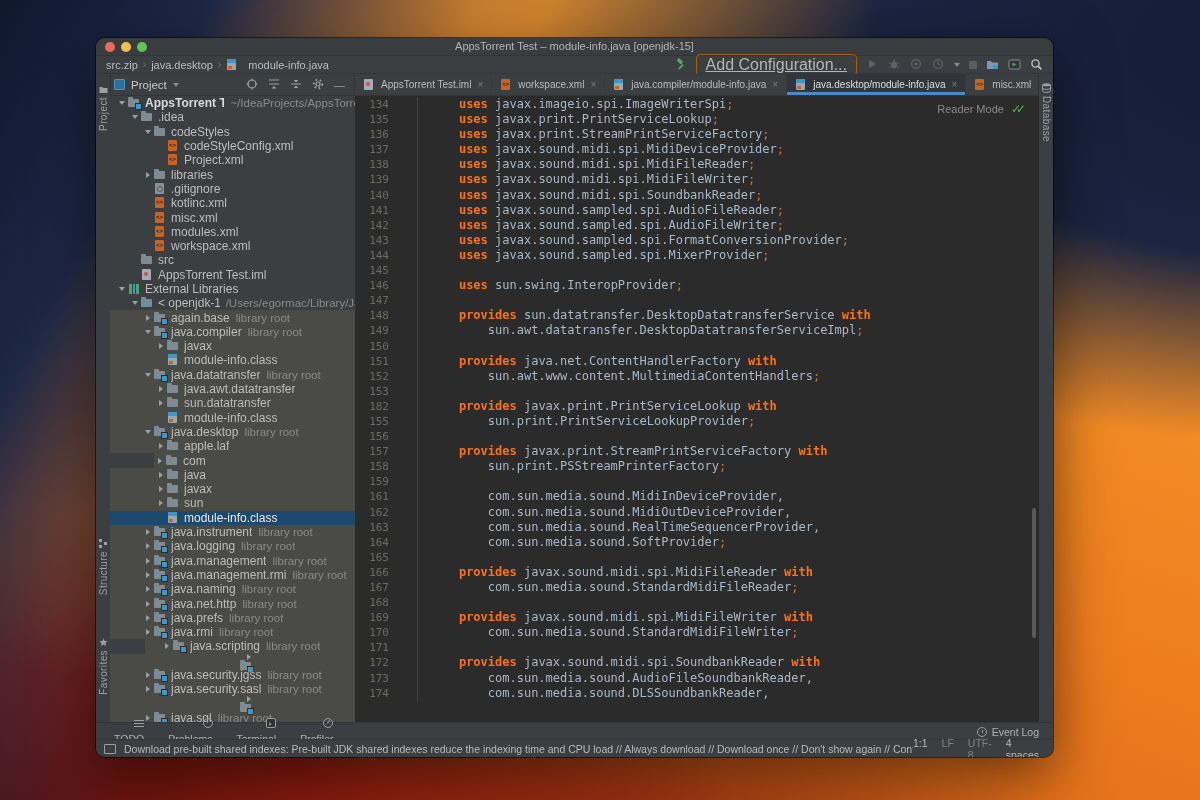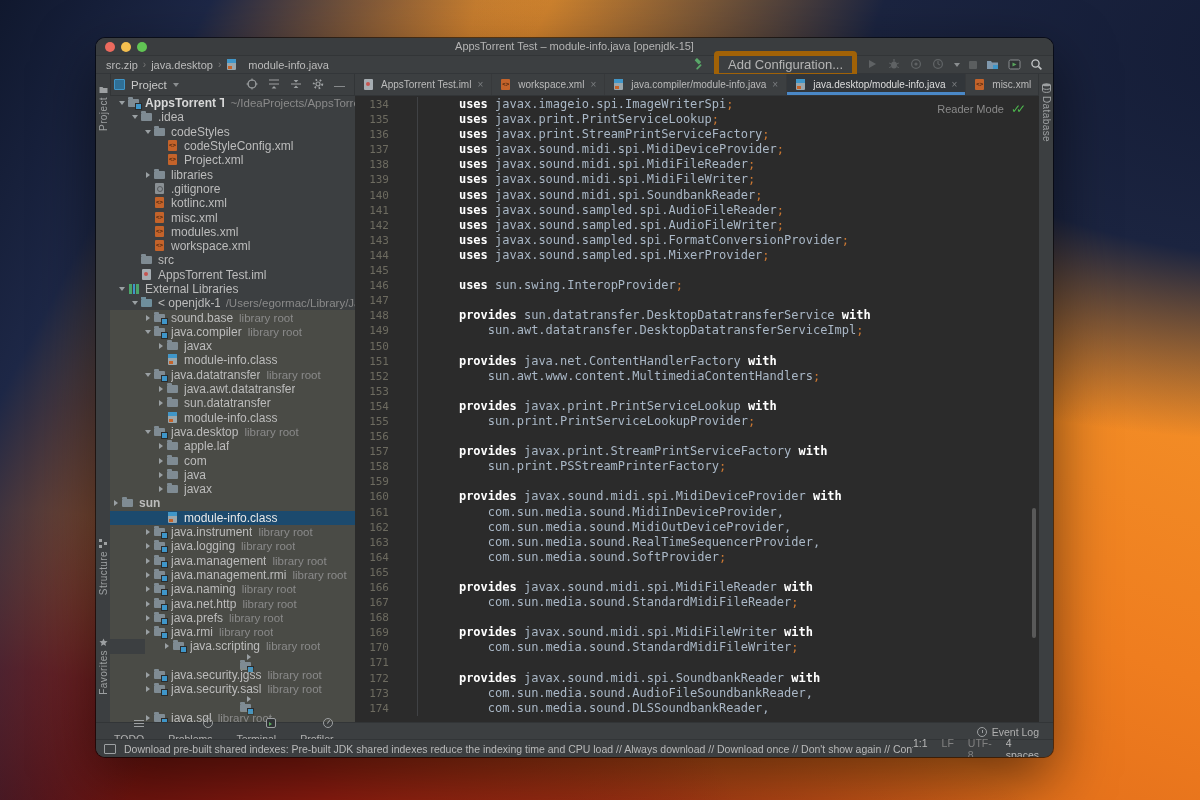--- a/index.html
+++ b/index.html
@@ -20,21 +20,21 @@
   .lights{position:absolute;left:9px;top:4px;display:flex;gap:6px;}
   .light{width:10px;height:10px;border-radius:50%;}
   .l-red{background:#ec6a5e;} .l-yellow{background:#f4bf4f;} .l-green{background:#61c554;}
   .title{position:absolute;left:0;right:0;top:2px;text-align:center;font-size:11px;color:#b4b4b4;}
   
   .topbar{position:absolute;left:0;top:18px;right:0;height:17px;background:#3c3f41;border-bottom:1px solid #333639;
     display:flex;align-items:center;}
   .crumbs{display:flex;align-items:center;gap:5px;padding-left:10px;font-size:11px;color:#bbb;}
   .crumb-sep{color:#777;font-size:10px;}
   .rtools{margin-left:auto;display:flex;align-items:center;gap:9px;padding-right:10px;}
-  .btn-addcfg{border:5px solid #a16207;border-radius:4px;color:#b5b5b5;font-size:13px;padding:1px 9px;background:transparent;}
+  .btn-addcfg{border:1px solid #a16207;border-radius:4px;color:#b5b5b5;font-size:16px;padding:1px 9px;background:transparent;text-decoration:underline;}
   .icon12{width:13px;height:13px;display:inline-block;}
   .dim{opacity:.45;}
   .stop-sq{width:8px;height:8px;background:#808486;display:inline-block;border-radius:1px;}
   .chev-dn{width:0;height:0;border-left:3.5px solid transparent;border-right:3.5px solid transparent;border-top:4px solid #8a8e90;display:inline-block;}
   
   .hdr-row{position:absolute;left:0;top:36px;right:14px;height:21px;background:#3c3f41;border-bottom:1px solid #323537;display:flex;}
   .proj-hdr{width:259px;display:flex;align-items:center;gap:6px;padding-left:18px;box-sizing:border-box;border-right:1px solid #323537;}
   .proj-hdr .t{font-size:11.5px;color:#c9c9c9;}
   .proj-sq{width:9px;height:9px;border:1.5px solid #3f96c9;background:#2f6f96;border-radius:1px;}
   .proj-icons{margin-left:auto;display:flex;align-items:center;gap:9px;padding-right:9px;color:#9da0a2;font-size:11px;}
@@ -78,21 +78,21 @@
     background:linear-gradient(to right,#4aa56a 0 2.5px,transparent 2.5px 3.5px,#3f96c9 3.5px 6px,transparent 6px 7px,#4aa56a 7px 9.5px,transparent 9.5px);}
   .ic-jdk{position:absolute;left:0;top:2px;width:11px;height:8px;background:#6f8f9d;border-radius:1px;}
   .ic-jdk::before{content:"";position:absolute;left:0;top:-2px;width:5px;height:2px;background:#6f8f9d;}
   
   .editor{position:absolute;left:259px;top:58px;right:14px;bottom:34px;background:#2b2b2b;overflow:hidden;}
   .code{position:absolute;left:0;top:1px;right:0;font-family:"DejaVu Sans Mono","Liberation Mono",monospace;font-size:12px;line-height:15.1px;}
   .cl{display:flex;height:15.1px;}
   .ln{width:34px;flex:none;text-align:right;color:#6d6b60;font-size:11px;}
   .fold{width:28px;flex:none;border-right:1px solid #404245;margin-right:0;}
   .ct{white-space:pre;padding-left:12px;color:#a9b7c6;}
-  .tk{color:#ffffff;font-weight:bold;} .tp{color:#a9b7c6;} .ts{color:#cc7832;}
+  .tk{color:#f97316;font-weight:bold;} .tp{color:#a9b7c6;} .ts{color:#cc7832;}
   .reader{position:absolute;right:14px;top:6px;display:flex;align-items:center;gap:7px;font-size:11px;color:#8a8a8a;}
   .dblcheck{color:#4db54d;font-size:12px;letter-spacing:-5px;margin-right:4px;}
   .vscroll{position:absolute;right:3px;top:412px;width:4px;height:130px;border-radius:2px;background:rgba(255,255,255,.22);}
   
   .toolbar-b{position:absolute;left:0;right:0;bottom:17px;height:17px;background:#3c3f41;border-top:1px solid #323537;
     display:flex;align-items:center;font-size:10.5px;color:#b0b0b0;}
   .tw{display:flex;align-items:flex-end;gap:5px;margin-left:24px;flex-direction:column;}
   .tw:first-child{margin-left:18px;}
   .eventlog{margin-left:auto;margin-right:14px;display:flex;align-items:center;gap:5px;}
   .mini{width:10px;height:10px;display:inline-block;position:relative;}
@@ -446,21 +446,21 @@
           <span class="sfx">/Users/egormac/Library/Java/Jav</span>
         </div>
         <div class="trow tint" style="padding-left: 32px;">
           <span class="chev">
             <span class="c-closed"></span>
           </span>
           <span class="ticon ">
             <span class="ic-folder"></span>
             <span class="pkgmark"></span>
           </span>
-          <span class="tlabel">sound.base</span>
+          <span class="tlabel">again.base</span>
           <span class="sfx">library root</span>
         </div>
         <div class="trow tint" style="padding-left: 32px;">
           <span class="chev">
             <span class="c-open"></span>
           </span>
           <span class="ticon ">
             <span class="ic-folder"></span>
             <span class="pkgmark"></span>
           </span>
@@ -532,48 +532,48 @@
         </div>
         <div class="trow tint" style="padding-left: 45px;">
           <span class="chev">
             <span class="c-closed"></span>
           </span>
           <span class="ticon ">
             <span class="ic-folder"></span>
           </span>
           <span class="tlabel">apple.laf</span>
         </div>
+        <div class="trow tint" style=" margin-left: 44px;">
+          <span class="chev">
+            <span class="c-closed"></span>
+          </span>
+          <span class="ticon ">
+            <span class="ic-folder"></span>
+          </span>
+          <span class="tlabel">com</span>
+        </div>
         <div class="trow tint" style="padding-left: 45px;">
           <span class="chev">
             <span class="c-closed"></span>
           </span>
           <span class="ticon ">
             <span class="ic-folder"></span>
           </span>
-          <span class="tlabel">com</span>
+          <span class="tlabel">java</span>
         </div>
         <div class="trow tint" style="padding-left: 45px;">
           <span class="chev">
             <span class="c-closed"></span>
           </span>
           <span class="ticon ">
             <span class="ic-folder"></span>
           </span>
-          <span class="tlabel">java</span>
+          <span class="tlabel">javax</span>
         </div>
         <div class="trow tint" style="padding-left: 45px;">
-          <span class="chev">
-            <span class="c-closed"></span>
-          </span>
-          <span class="ticon ">
-            <span class="ic-folder"></span>
-          </span>
-          <span class="tlabel">javax</span>
-        </div>
-        <div class="trow tint" style=" font-weight: bold;">
           <span class="chev">
             <span class="c-closed"></span>
           </span>
           <span class="ticon ">
             <span class="ic-folder"></span>
           </span>
           <span class="tlabel">sun</span>
         </div>
         <div class="trow tint sel" style="padding-left: 45px;">
           <span class="chev"></span>
@@ -834,21 +834,21 @@
             <span class="ln">152</span>
             <span class="fold"></span>
             <span class="ct">        <span class="tp">sun.awt.www.content.MultimediaContentHandlers</span><span class="ts">;</span></span>
           </div>
           <div class="cl">
             <span class="ln">153</span>
             <span class="fold"></span>
             <span class="ct"></span>
           </div>
           <div class="cl">
-            <span class="ln">154</span>
+            <span class="ln">182</span>
             <span class="fold"></span>
             <span class="ct">    <span class="tk">provides</span><span class="tp"> javax.print.PrintServiceLookup </span><span class="tk">with</span></span>
           </div>
           <div class="cl">
             <span class="ln">155</span>
             <span class="fold"></span>
             <span class="ct">        <span class="tp">sun.print.PrintServiceLookupProvider</span><span class="ts">;</span></span>
           </div>
           <div class="cl">
             <span class="ln">156</span>
@@ -862,25 +862,20 @@
           </div>
           <div class="cl">
             <span class="ln">158</span>
             <span class="fold"></span>
             <span class="ct">        <span class="tp">sun.print.PSStreamPrinterFactory</span><span class="ts">;</span></span>
           </div>
           <div class="cl">
             <span class="ln">159</span>
             <span class="fold"></span>
             <span class="ct"></span>
-          </div>
-          <div class="cl">
-            <span class="ln">160</span>
-            <span class="fold"></span>
-            <span class="ct">    <span class="tk">provides</span><span class="tp"> javax.sound.midi.spi.MidiDeviceProvider </span><span class="tk">with</span></span>
           </div>
           <div class="cl">
             <span class="ln">161</span>
             <span class="fold"></span>
             <span class="ct">        <span class="tp">com.sun.media.sound.MidiInDeviceProvider,</span></span>
           </div>
           <div class="cl">
             <span class="ln">162</span>
             <span class="fold"></span>
             <span class="ct">        <span class="tp">com.sun.media.sound.MidiOutDeviceProvider,</span></span>

